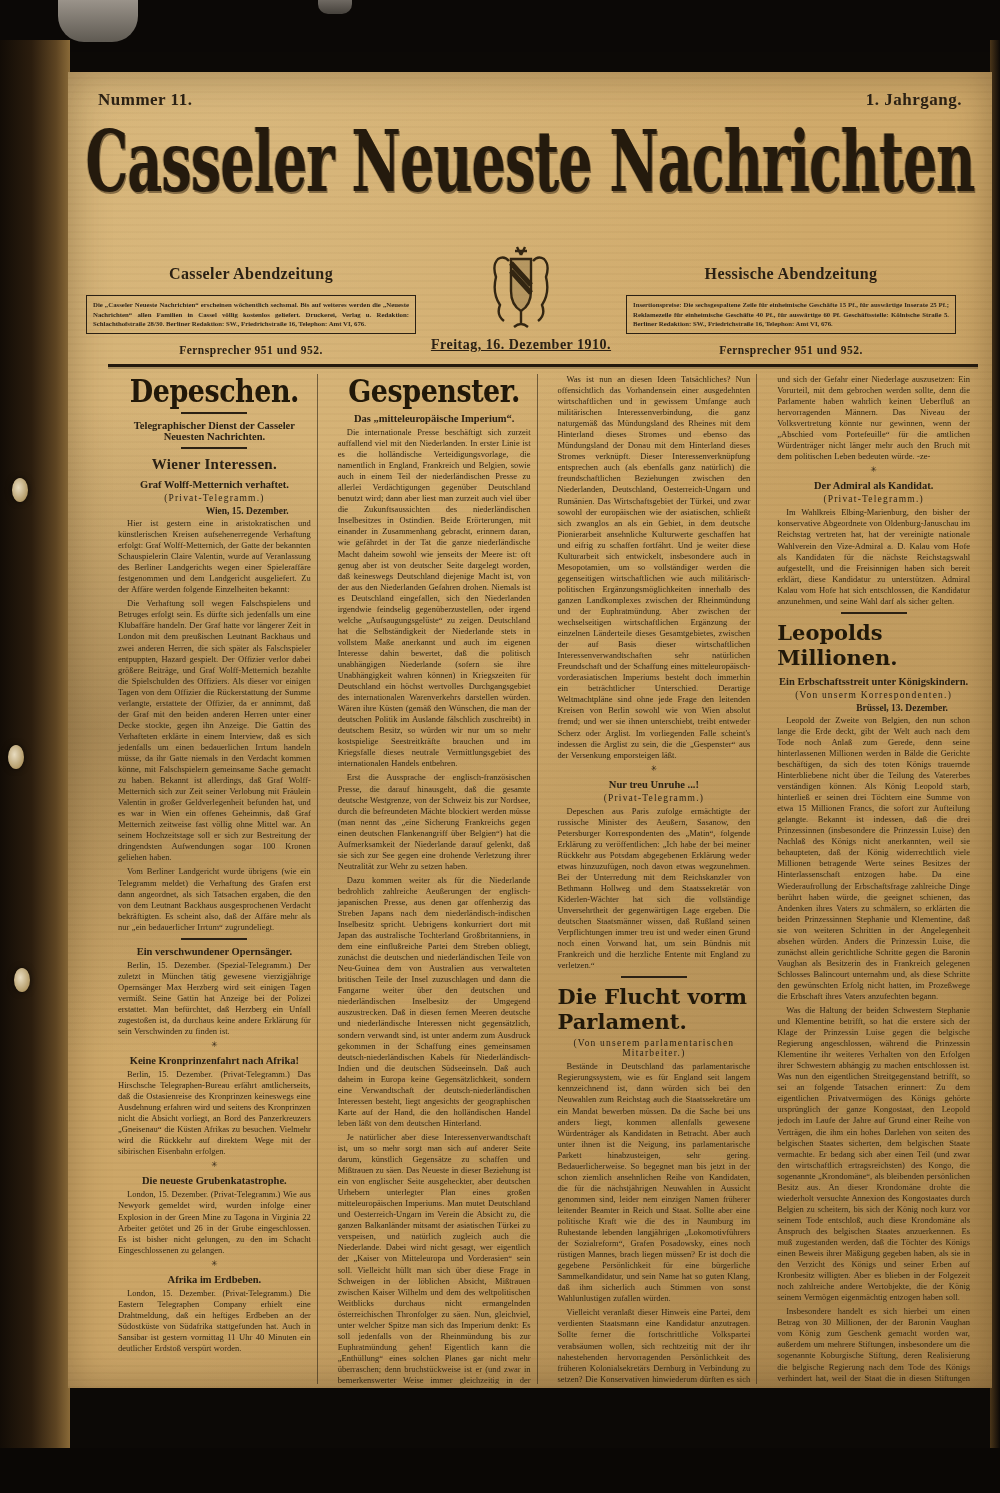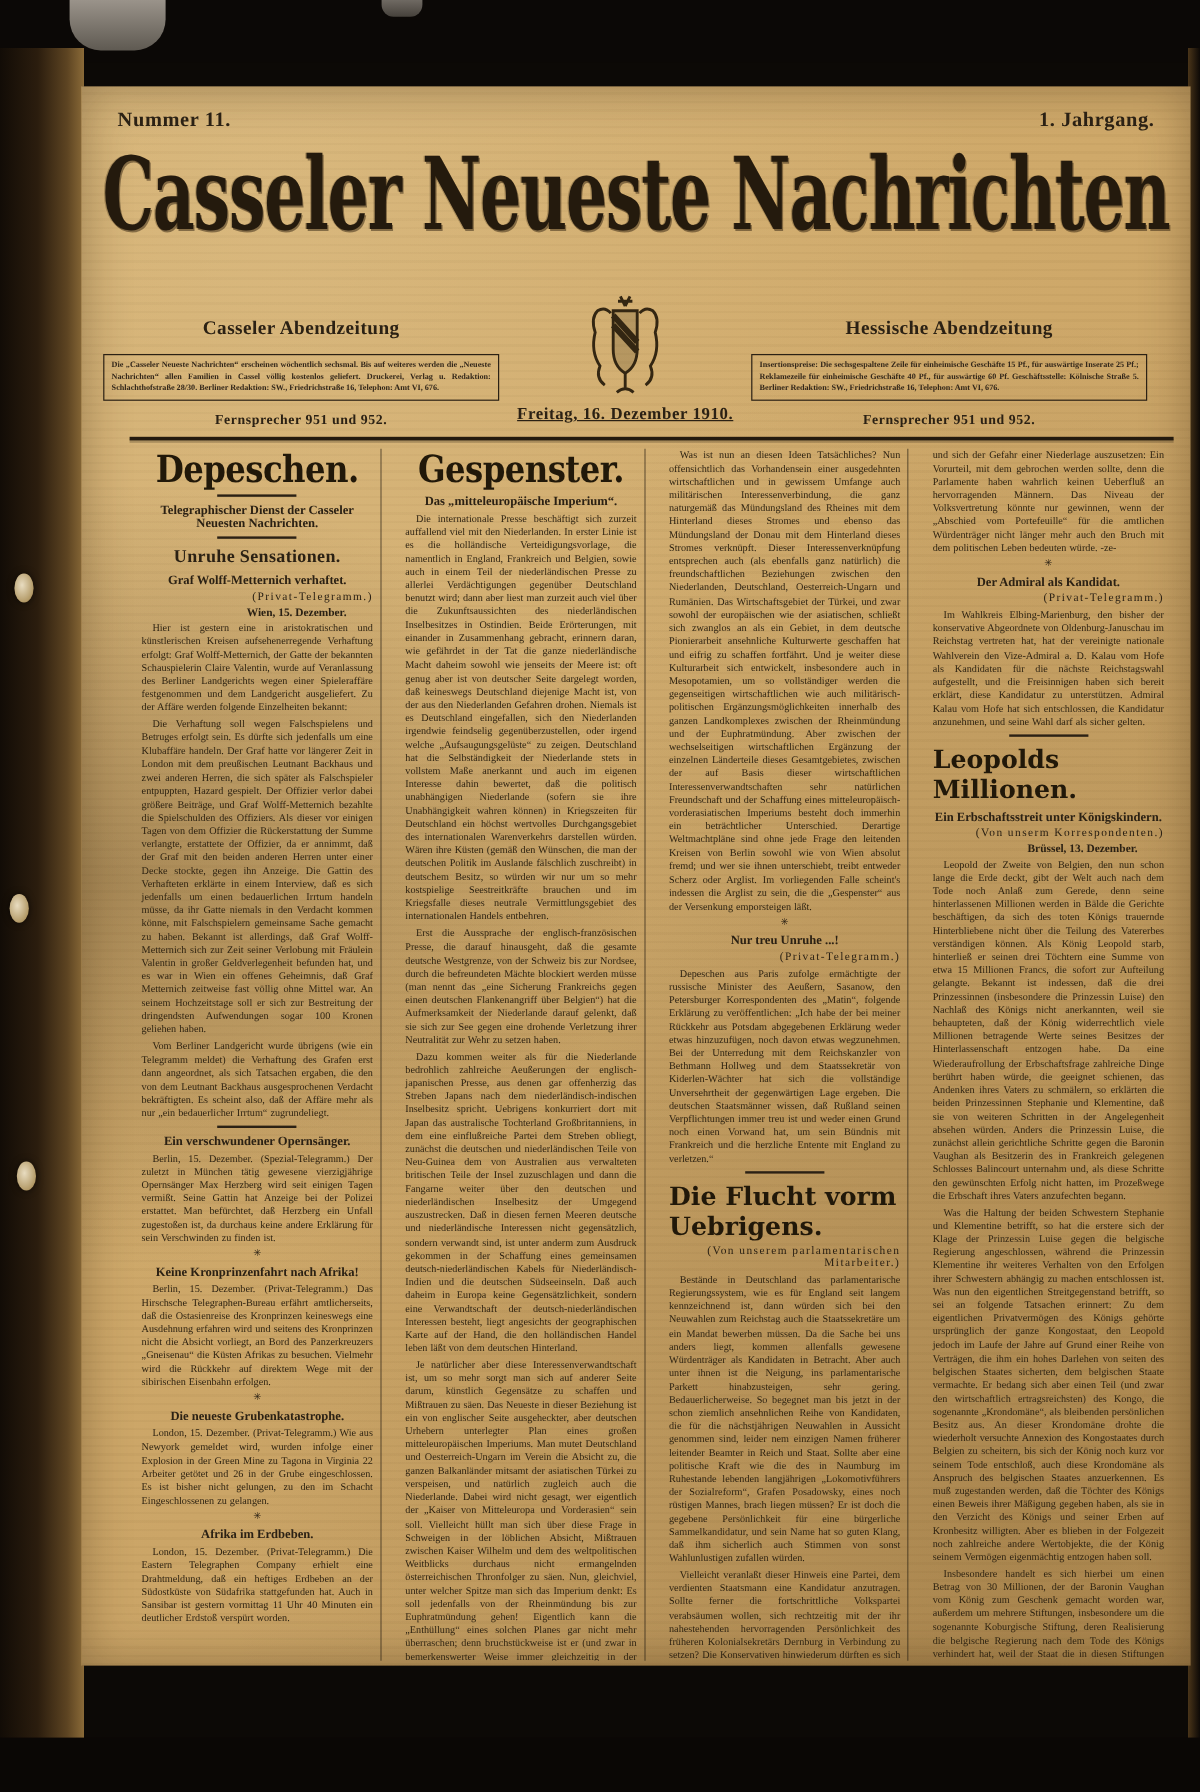--- a/index.html
+++ b/index.html
@@ -48,21 +48,21 @@
   .cols{position:absolute;left:44px;right:16px;top:302px;bottom:4px;display:flex;}
   .col{flex:1 1 0;padding:0 6px;overflow:hidden;}
   .col + .col{border-left:1px solid rgba(43,33,20,.6);padding-left:20px;}
   .blk{margin:0 0 3px 0;}
   .hgiant{font-family:"DejaVu Serif", serif;font-weight:bold;font-size:27px;text-align:center;
      color:#211809;margin:2px 0 4px;transform:scaleY(1.15);letter-spacing:-.5px;}
   .hlarge{font-family:"DejaVu Serif", serif;font-weight:bold;font-size:21px;
      color:#211809;margin:6px 0 4px;}
   .hmed{font-weight:bold;font-size:15px;text-align:center;margin:7px 0 4px;letter-spacing:.3px;}
   .hsub{font-weight:bold;font-size:10.5px;text-align:center;margin:6px 0 3px;}
-  .byline{font-size:9.5px;text-align:right;letter-spacing:1.2px;margin:1px 0 3px;}
+  .byline{font-size:9.5px;text-align:center;letter-spacing:1.2px;margin:1px 0 3px;}
   .dateline{font-weight:bold;font-size:9.5px;text-align:right;padding-right:22px;margin:1px 0 2px;}
   .body{font-size:8.5px;line-height:1.3;text-align:justify;text-indent:9px;color:#2e2312;
      word-spacing:.4px;hyphens:auto;}
   .body.noindent{text-indent:0;}
   .rule{width:66px;height:2px;background:#2b2114;margin:5px auto 5px;}
   .star{text-align:center;font-size:8px;color:#2b2114;margin:3px 0;}
   .star::before{content:"✳";}
 </style>
 </head>
 <body>
@@ -114,21 +114,21 @@
   </div>
 
   <div class="thick-rule"></div>
 
   <div class="cols">
     <div class="col">
         <div class="blk hgiant">Depeschen.</div>
         <div class="blk rule"></div>
         <div class="blk hsub">Telegraphischer Dienst der Casseler Neuesten Nachrichten.</div>
         <div class="blk rule"></div>
-        <div class="blk hmed">Unruhe Sensationen.</div>
+        <div class="blk hmed">Wiener Interessen.</div>
         <div class="blk hsub">Graf Wolff-Metternich verhaftet.</div>
         <div class="blk byline">(Privat-Telegramm.)</div>
         <div class="blk dateline">Wien, 15. Dezember.</div>
         <div class="blk body">Hier ist gestern eine in aristokratischen und künstlerischen Kreisen aufsehenerregende Verhaftung erfolgt: Graf Wolff-Metternich, der Gatte der bekannten Schauspielerin Claire Valentin, wurde auf Veranlassung des Berliner Landgerichts wegen einer Spieleraffäre festgenommen und dem Landgericht ausgeliefert. Zu der Affäre werden folgende Einzelheiten bekannt:</div>
         <div class="blk body">Die Verhaftung soll wegen Falschspielens und Betruges erfolgt sein. Es dürfte sich jedenfalls um eine Klubaffäre handeln. Der Graf hatte vor längerer Zeit in London mit dem preußischen Leutnant Backhaus und zwei anderen Herren, die sich später als Falschspieler entpuppten, Hazard gespielt. Der Offizier verlor dabei größere Beiträge, und Graf Wolff-Metternich bezahlte die Spielschulden des Offiziers. Als dieser vor einigen Tagen von dem Offizier die Rückerstattung der Summe verlangte, erstattete der Offizier, da er annimmt, daß der Graf mit den beiden anderen Herren unter einer Decke stockte, gegen ihn Anzeige. Die Gattin des Verhafteten erklärte in einem Interview, daß es sich jedenfalls um einen bedauerlichen Irrtum handeln müsse, da ihr Gatte niemals in den Verdacht kommen könne, mit Falschspielern gemeinsame Sache gemacht zu haben. Bekannt ist allerdings, daß Graf Wolff-Metternich sich zur Zeit seiner Verlobung mit Fräulein Valentin in großer Geldverlegenheit befunden hat, und es war in Wien ein offenes Geheimnis, daß Graf Metternich zeitweise fast völlig ohne Mittel war. An seinem Hochzeitstage soll er sich zur Bestreitung der dringendsten Aufwendungen sogar 100 Kronen geliehen haben.</div>
         <div class="blk body">Vom Berliner Landgericht wurde übrigens (wie ein Telegramm meldet) die Verhaftung des Grafen erst dann angeordnet, als sich Tatsachen ergaben, die den von dem Leutnant Backhaus ausgesprochenen Verdacht bekräftigten. Es scheint also, daß der Affäre mehr als nur „ein bedauerlicher Irrtum“ zugrundeliegt.</div>
         <div class="blk rule"></div>
         <div class="blk hsub">Ein verschwundener Opernsänger.</div>
         <div class="blk body">Berlin, 15. Dezember. (Spezial-Telegramm.) Der zuletzt in München tätig gewesene vierzigjährige Opernsänger Max Herzberg wird seit einigen Tagen vermißt. Seine Gattin hat Anzeige bei der Polizei erstattet. Man befürchtet, daß Herzberg ein Unfall zugestoßen ist, da durchaus keine andere Erklärung für sein Verschwinden zu finden ist.</div>
         <div class="blk star"></div>
@@ -149,21 +149,21 @@
         <div class="blk body">Dazu kommen weiter als für die Niederlande bedrohlich zahlreiche Aeußerungen der englisch-japanischen Presse, aus denen gar offenherzig das Streben Japans nach dem niederländisch-indischen Inselbesitz spricht. Uebrigens konkurriert dort mit Japan das australische Tochterland Großbritanniens, in dem eine einflußreiche Partei dem Streben obliegt, zunächst die deutschen und niederländischen Teile von Neu-Guinea dem von Australien aus verwalteten britischen Teile der Insel zuzuschlagen und dann die Fangarne weiter über den deutschen und niederländischen Inselbesitz der Umgegend auszustrecken. Daß in diesen fernen Meeren deutsche und niederländische Interessen nicht gegensätzlich, sondern verwandt sind, ist unter anderm zum Ausdruck gekommen in der Schaffung eines gemeinsamen deutsch-niederländischen Kabels für Niederländisch-Indien und die deutschen Südseeinseln. Daß auch daheim in Europa keine Gegensätzlichkeit, sondern eine Verwandtschaft der deutsch-niederländischen Interessen besteht, liegt angesichts der geographischen Karte auf der Hand, die den holländischen Handel leben läßt von dem deutschen Hinterland.</div>
         <div class="blk body">Je natürlicher aber diese Interessenverwandtschaft ist, um so mehr sorgt man sich auf anderer Seite darum, künstlich Gegensätze zu schaffen und Mißtrauen zu säen. Das Neueste in dieser Beziehung ist ein von englischer Seite ausgeheckter, aber deutschen Urhebern unterlegter Plan eines großen mitteleuropäischen Imperiums. Man mutet Deutschland und Oesterreich-Ungarn im Verein die Absicht zu, die ganzen Balkanländer mitsamt der asiatischen Türkei zu verspeisen, und natürlich zugleich auch die Niederlande. Dabei wird nicht gesagt, wer eigentlich der „Kaiser von Mitteleuropa und Vorderasien“ sein soll. Vielleicht hüllt man sich über diese Frage in Schweigen in der löblichen Absicht, Mißtrauen zwischen Kaiser Wilhelm und dem des weltpolitischen Weitblicks durchaus nicht ermangelnden österreichischen Thronfolger zu säen. Nun, gleichviel, unter welcher Spitze man sich das Imperium denkt: Es soll jedenfalls von der Rheinmündung bis zur Euphratmündung gehen! Eigentlich kann die „Enthüllung“ eines solchen Planes gar nicht mehr überraschen; denn bruchstückweise ist er (und zwar in bemerkenswerter Weise immer gleichzeitig in der englischen und französischen Presse) schon seit Monaten „enthüllt“ worden. Ein solches Bruchstück war die angebliche Militär-Konvention zwischen Rumänien und der Türkei und ihre Erweiterung zu einer Militärkonvention dieser beiden Länder mit den beiden mitteleuropäischen Kaiserreichen. Jetzt ist die angebliche Militärkonvention zwischen Deutschland und den Niederlanden gefolgt: und nun war es nur konse-</div>
       </div>
     <div class="col">
         <div class="blk body">Was ist nun an diesen Ideen Tatsächliches? Nun offensichtlich das Vorhandensein einer ausgedehnten wirtschaftlichen und in gewissem Umfange auch militärischen Interessenverbindung, die ganz naturgemäß das Mündungsland des Rheines mit dem Hinterland dieses Stromes und ebenso das Mündungsland der Donau mit dem Hinterland dieses Stromes verknüpft. Dieser Interessenverknüpfung entsprechen auch (als ebenfalls ganz natürlich) die freundschaftlichen Beziehungen zwischen den Niederlanden, Deutschland, Oesterreich-Ungarn und Rumänien. Das Wirtschaftsgebiet der Türkei, und zwar sowohl der europäischen wie der asiatischen, schließt sich zwanglos an als ein Gebiet, in dem deutsche Pionierarbeit ansehnliche Kulturwerte geschaffen hat und eifrig zu schaffen fortfährt. Und je weiter diese Kulturarbeit sich entwickelt, insbesondere auch in Mesopotamien, um so vollständiger werden die gegenseitigen wirtschaftlichen wie auch militärisch-politischen Ergänzungsmöglichkeiten innerhalb des ganzen Landkomplexes zwischen der Rheinmündung und der Euphratmündung. Aber zwischen der wechselseitigen wirtschaftlichen Ergänzung der einzelnen Länderteile dieses Gesamtgebietes, zwischen der auf Basis dieser wirtschaftlichen Interessenverwandtschaften sehr natürlichen Freundschaft und der Schaffung eines mitteleuropäisch-vorderasiatischen Imperiums besteht doch immerhin ein beträchtlicher Unterschied. Derartige Weltmachtpläne sind ohne jede Frage den leitenden Kreisen von Berlin sowohl wie von Wien absolut fremd; und wer sie ihnen unterschiebt, treibt entweder Scherz oder Arglist. Im vorliegenden Falle scheint's indessen die Arglist zu sein, die die „Gespenster“ aus der Versenkung emporsteigen läßt.</div>
         <div class="blk star"></div>
         <div class="blk hsub">Nur treu Unruhe ...!</div>
         <div class="blk byline">(Privat-Telegramm.)</div>
         <div class="blk body">Depeschen aus Paris zufolge ermächtigte der russische Minister des Aeußern, Sasanow, den Petersburger Korrespondenten des „Matin“, folgende Erklärung zu veröffentlichen: „Ich habe der bei meiner Rückkehr aus Potsdam abgegebenen Erklärung weder etwas hinzuzufügen, noch davon etwas wegzunehmen. Bei der Unterredung mit dem Reichskanzler von Bethmann Hollweg und dem Staatssekretär von Kiderlen-Wächter hat sich die vollständige Unversehrtheit der gegenwärtigen Lage ergeben. Die deutschen Staatsmänner wissen, daß Rußland seinen Verpflichtungen immer treu ist und weder einen Grund noch einen Vorwand hat, um sein Bündnis mit Frankreich und die herzliche Entente mit England zu verletzen.“</div>
         <div class="blk rule"></div>
-        <div class="blk hlarge">Die Flucht vorm Uebrigens.</div>
+        <div class="blk hlarge">Die Flucht vorm Parlament.</div>
         <div class="blk byline">(Von unserem parlamentarischen Mitarbeiter.)</div>
         <div class="blk body">Bestände in Deutschland das parlamentarische Regierungssystem, wie es für England seit langem kennzeichnend ist, dann würden sich bei den Neuwahlen zum Reichstag auch die Staatssekretäre um ein Mandat bewerben müssen. Da die Sache bei uns anders liegt, kommen allenfalls gewesene Würdenträger als Kandidaten in Betracht. Aber auch unter ihnen ist die Neigung, ins parlamentarische Parkett hinabzusteigen, sehr gering. Bedauerlicherweise. So begegnet man bis jetzt in der schon ziemlich ansehnlichen Reihe von Kandidaten, die für die nächstjährigen Neuwahlen in Aussicht genommen sind, leider nem einzigen Namen früherer leitender Beamter in Reich und Staat. Sollte aber eine politische Kraft wie die des in Naumburg im Ruhestande lebenden langjährigen „Lokomotivführers der Sozialreform“, Grafen Posadowsky, eines noch rüstigen Mannes, brach liegen müssen? Er ist doch die gegebene Persönlichkeit für eine bürgerliche Sammelkandidatur, und sein Name hat so guten Klang, daß ihm sicherlich auch Stimmen von sonst Wahlunlustigen zufallen würden.</div>
         <div class="blk body">Vielleicht veranlaßt dieser Hinweis eine Partei, dem verdienten Staatsmann eine Kandidatur anzutragen. Sollte ferner die fortschrittliche Volkspartei verabsäumen wollen, sich rechtzeitig mit der ihr nahestehenden hervorragenden Persönlichkeit des früheren Kolonialsekretärs Dernburg in Verbindung zu setzen? Die Konservativen hinwiederum dürften es sich angelegen sein lassen, den allezeit frohgemuten einstigen Chef der Postverwaltung und nachmaligen preußischen Landwirtschaftsminister von Podbielski als Kandidaten zu küren, der ja seinerzeit auch aus der Parlamentsarena zur Regierungsestrade aufstieg. Im allgemeinen halten es ja inaktive preußische Minister mit ihrer Würde nicht für vereinbar, als Mandatsbewerber am Wahlkampf teilzunehmen</div>
       </div>
     <div class="col">
         <div class="blk body noindent">und sich der Gefahr einer Niederlage auszusetzen: Ein Vorurteil, mit dem gebrochen werden sollte, denn die Parlamente haben wahrlich keinen Ueberfluß an hervorragenden Männern. Das Niveau der Volksvertretung könnte nur gewinnen, wenn der „Abschied vom Portefeuille“ für die amtlichen Würdenträger nicht länger mehr auch den Bruch mit dem politischen Leben bedeuten würde.  -ze-</div>
         <div class="blk star"></div>
         <div class="blk hsub">Der Admiral als Kandidat.</div>
         <div class="blk byline">(Privat-Telegramm.)</div>
         <div class="blk body">Im Wahlkreis Elbing-Marienburg, den bisher der konservative Abgeordnete von Oldenburg-Januschau im Reichstag vertreten hat, hat der vereinigte nationale Wahlverein den Vize-Admiral a. D. Kalau vom Hofe als Kandidaten für die nächste Reichstagswahl aufgestellt, und die Freisinnigen haben sich bereit erklärt, diese Kandidatur zu unterstützen. Admiral Kalau vom Hofe hat sich entschlossen, die Kandidatur anzunehmen, und seine Wahl darf als sicher gelten.</div>

